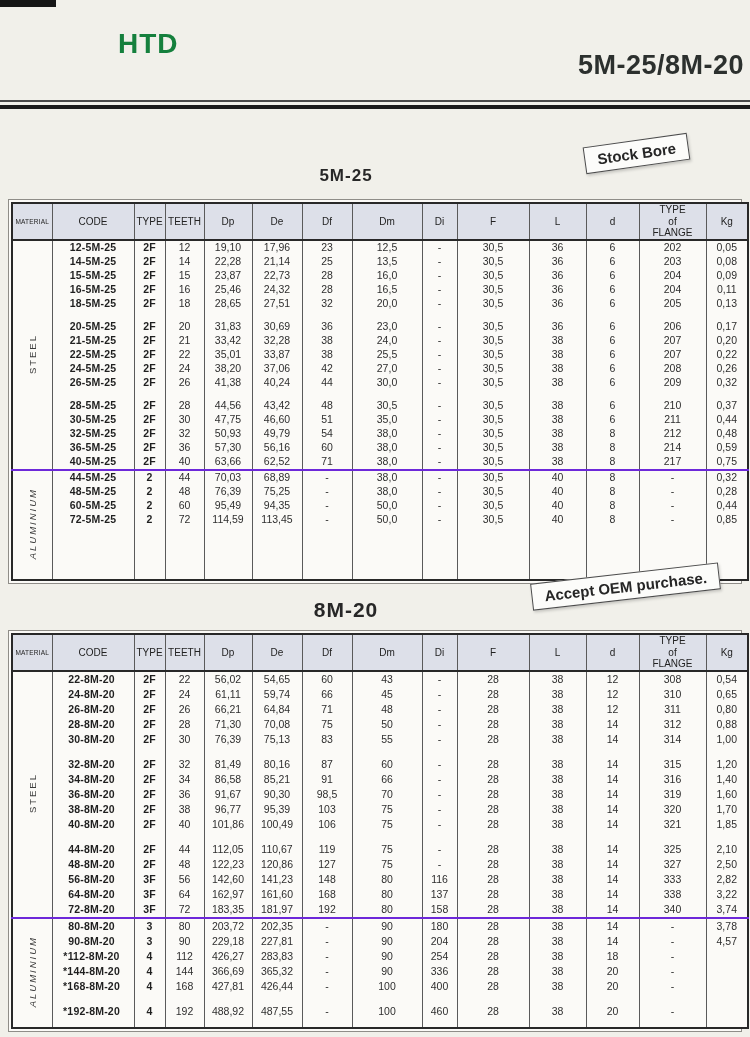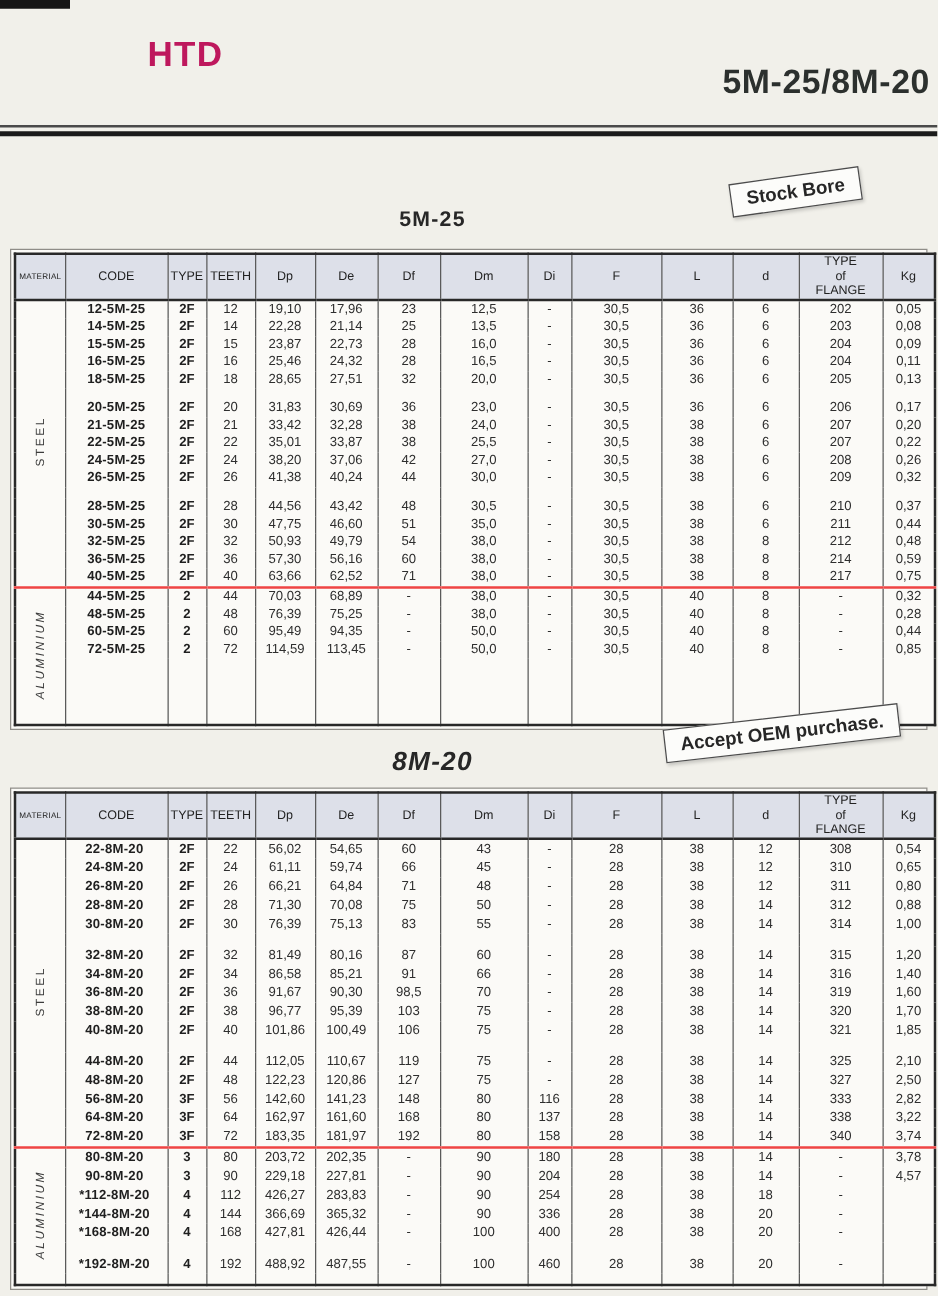--- a/index.html
+++ b/index.html
@@ -5,41 +5,41 @@
   html,body{margin:0;padding:0;}
   body{
     width:750px;height:1037px;position:relative;overflow:hidden;
     background:#f1f0ea;
     font-family:"Liberation Sans", sans-serif;
     color:#2f2f2f;
   }
   .corner-mark{position:absolute;left:0;top:0;width:56px;height:7px;background:#161616;}
   .page-title{
     position:absolute;left:118px;top:28px;
-    font-size:28px;font-weight:bold;color:#be185d;line-height:1.14;letter-spacing:1px;
+    font-size:28px;font-weight:bold;color:#15803d;line-height:1.14;letter-spacing:1px;
   }
   .model-code{
     position:absolute;right:6px;top:50px;
     font-size:27px;font-weight:bold;color:#2c302e;letter-spacing:0.5px;
   }
   .rule-thin{position:absolute;left:0;top:100px;width:750px;height:2px;background:#4a4a4a;}
   .rule-thick{position:absolute;left:0;top:105px;width:750px;height:4px;background:#1b1b1b;}
   .badge{
     position:absolute;background:#fcfcfa;border:1.5px solid #4c4c4c;
     font-weight:bold;color:#262626;padding:4px 12px;font-size:15px;
     box-shadow:1px 2px 3px rgba(0,0,0,0.18);white-space:nowrap;
   }
   .stock-bore{left:584px;top:140px;transform:rotate(-8deg);}
   .oem-badge{left:531px;top:573px;transform:rotate(-6.5deg);z-index:6;}
   .section-title{
     position:absolute;left:0;width:692px;text-align:center;
     font-weight:bold;color:#272727;letter-spacing:1px;
   }
   .title-0{top:166px;font-size:17px;}
-  .title-1{top:598px;font-size:21px;font-style:italic;}
+  .title-1{top:598px;font-size:21px;}
 
   .table-wrap{
     position:absolute;left:8px;width:734px;
     border:1px solid #8f8d88;background:#fbfaf7;padding:2px;box-sizing:border-box;
   }
   .tw-0{top:199px;}
   .tw-1{top:630px;}
 
   table{width:100%;border-collapse:collapse;table-layout:fixed;border:2px solid #282828;background:#fbfaf7;}
   th{
@@ -54,21 +54,21 @@
   }
   .tw-0 td{height:14px;}
   .tw-1 td{height:15px;}
   td.c1{font-weight:bold;color:#1f1f1f;letter-spacing:0.2px;}
   .tw-1 td.c1{text-align:center;padding-right:3px;}
   td.c2{font-weight:bold;color:#1f1f1f;}
   tr.spacer td{height:9px;}
   .tw-1 tr.spacer td{height:10px;}
   .tw-0 tr.filler td{height:52px;}
   .tw-1 tr.filler td{height:8px;}
-  tr.sec-start td{border-top:2px solid #ef4444;}
+  tr.sec-start td{border-top:2px solid #6d28d9;}
   td.material{vertical-align:middle;}
   td.material span{
     display:inline-block;writing-mode:vertical-rl;transform:rotate(180deg);
     font-size:9.5px;color:#3c3c3c;letter-spacing:2px;
   }
   td.material.italic span{font-style:italic;}
 </style>
 </head>
 <body>
 

